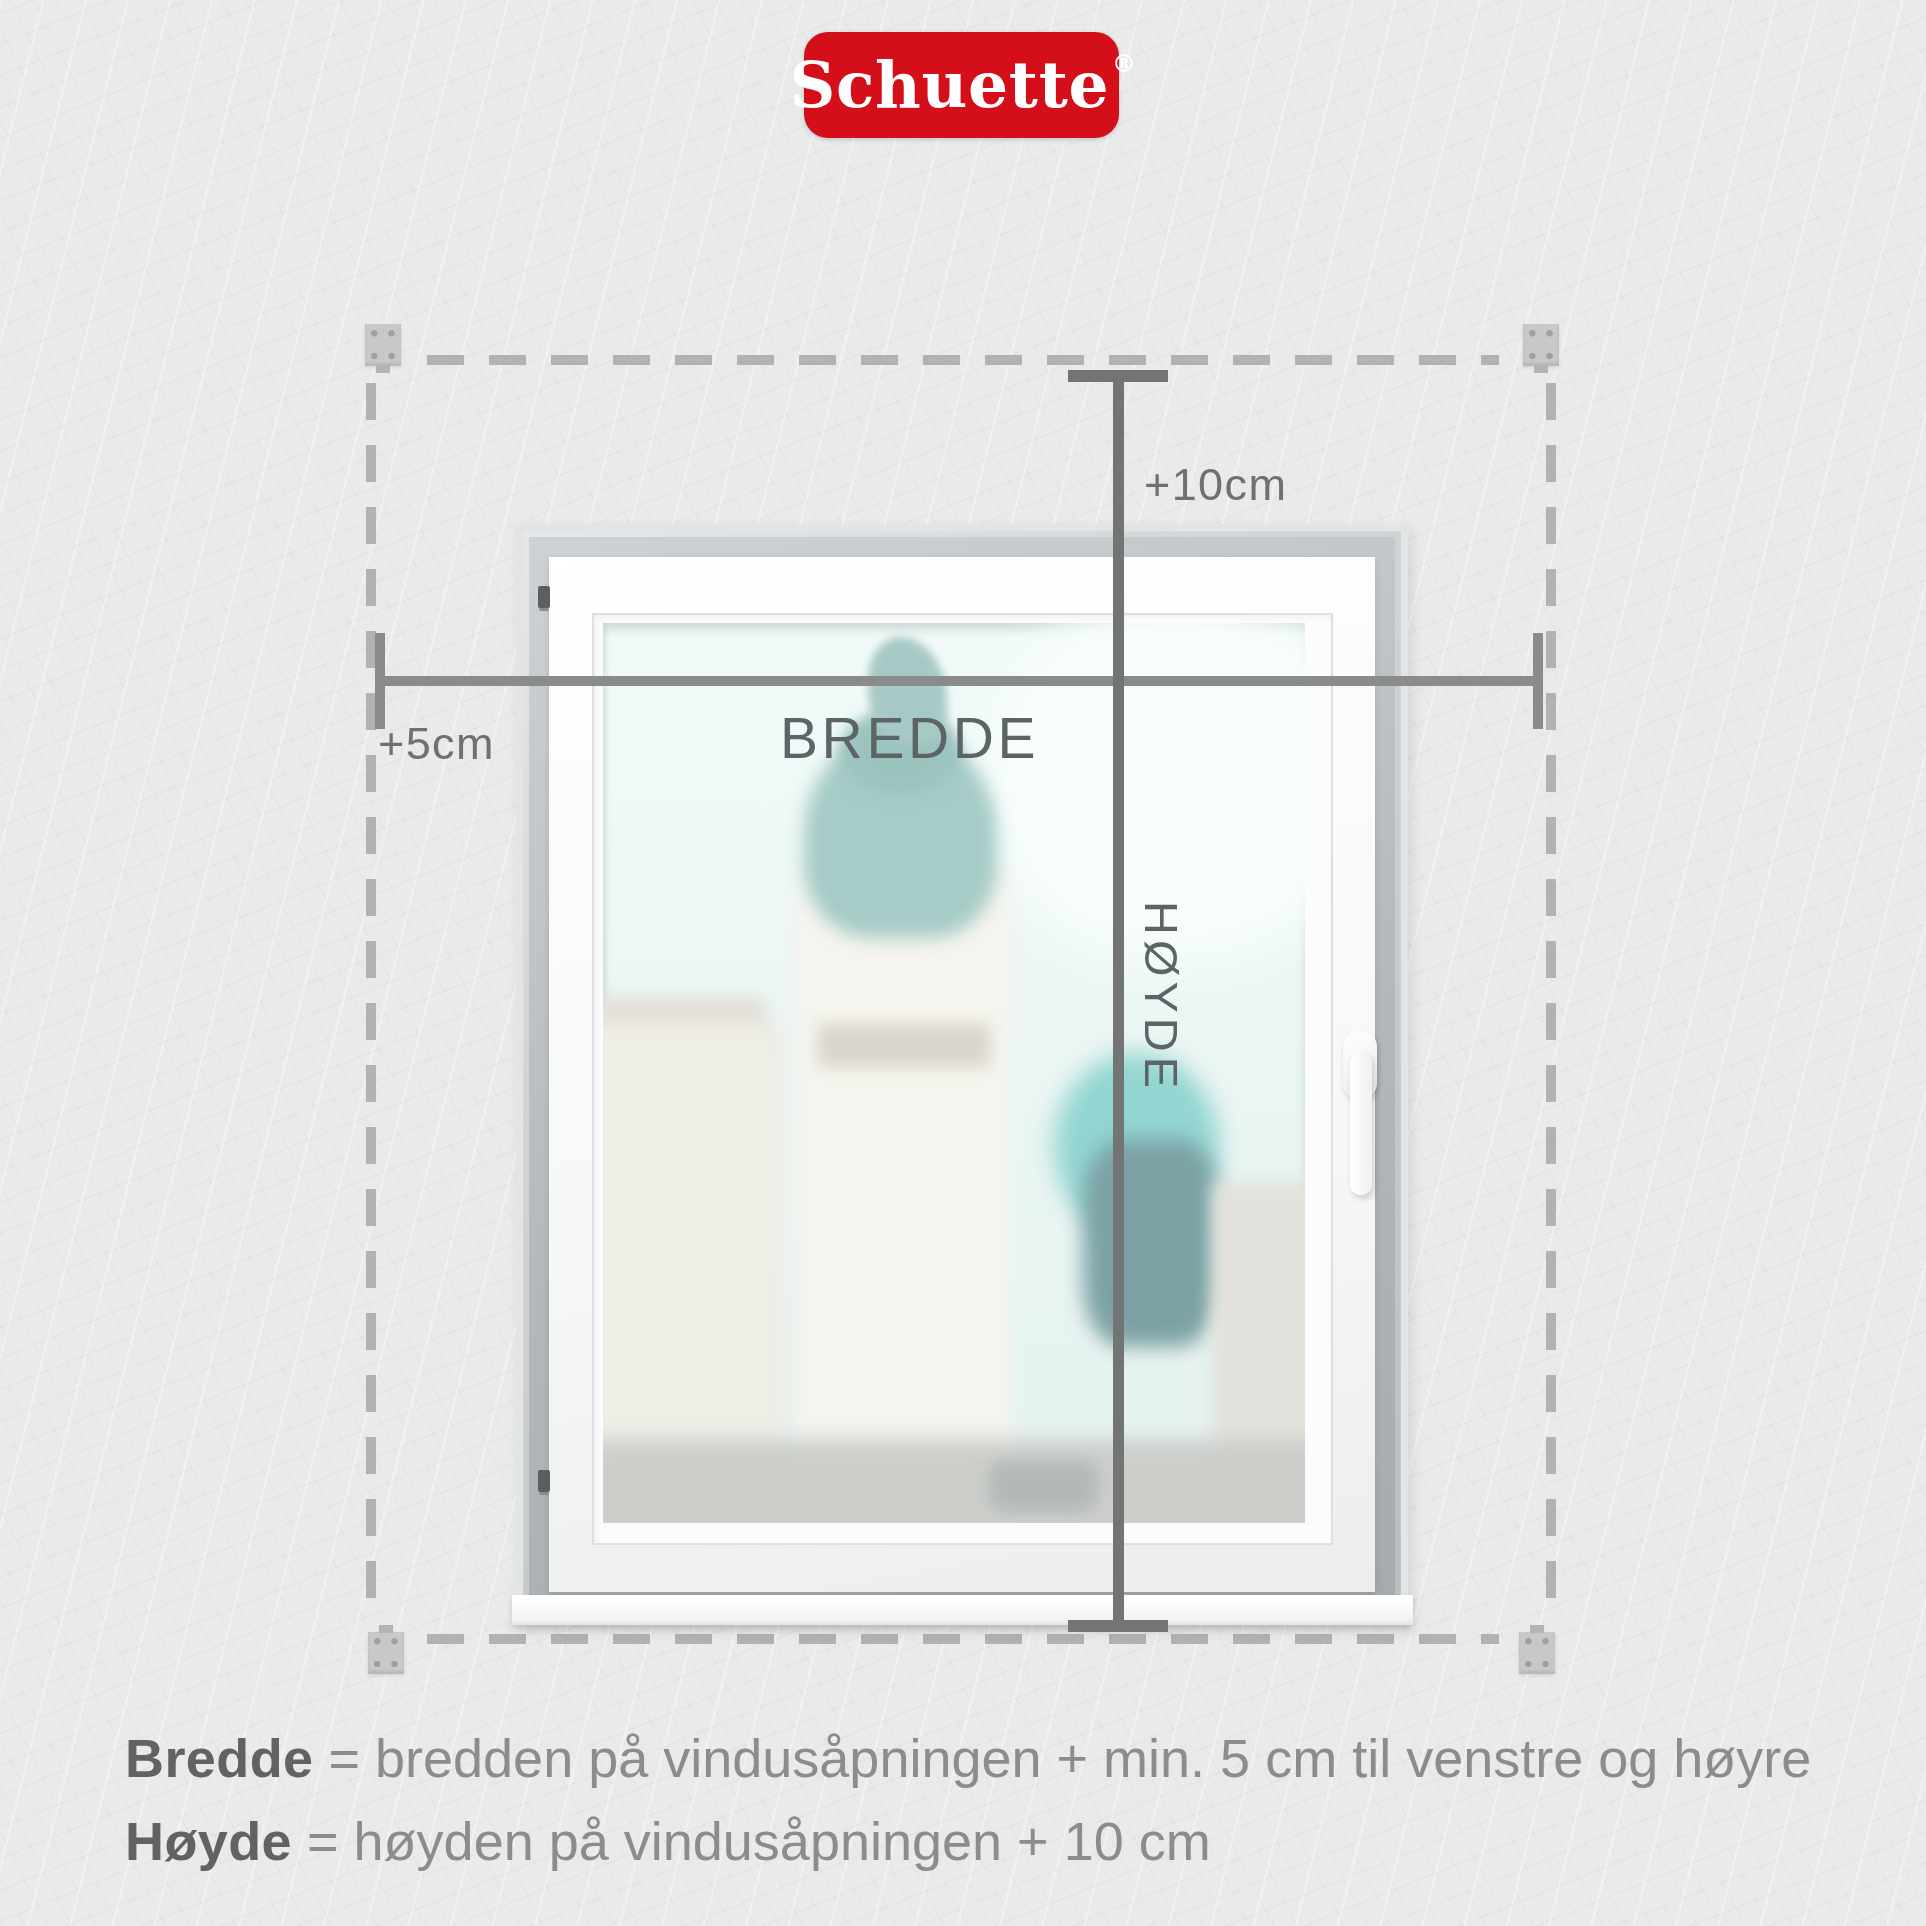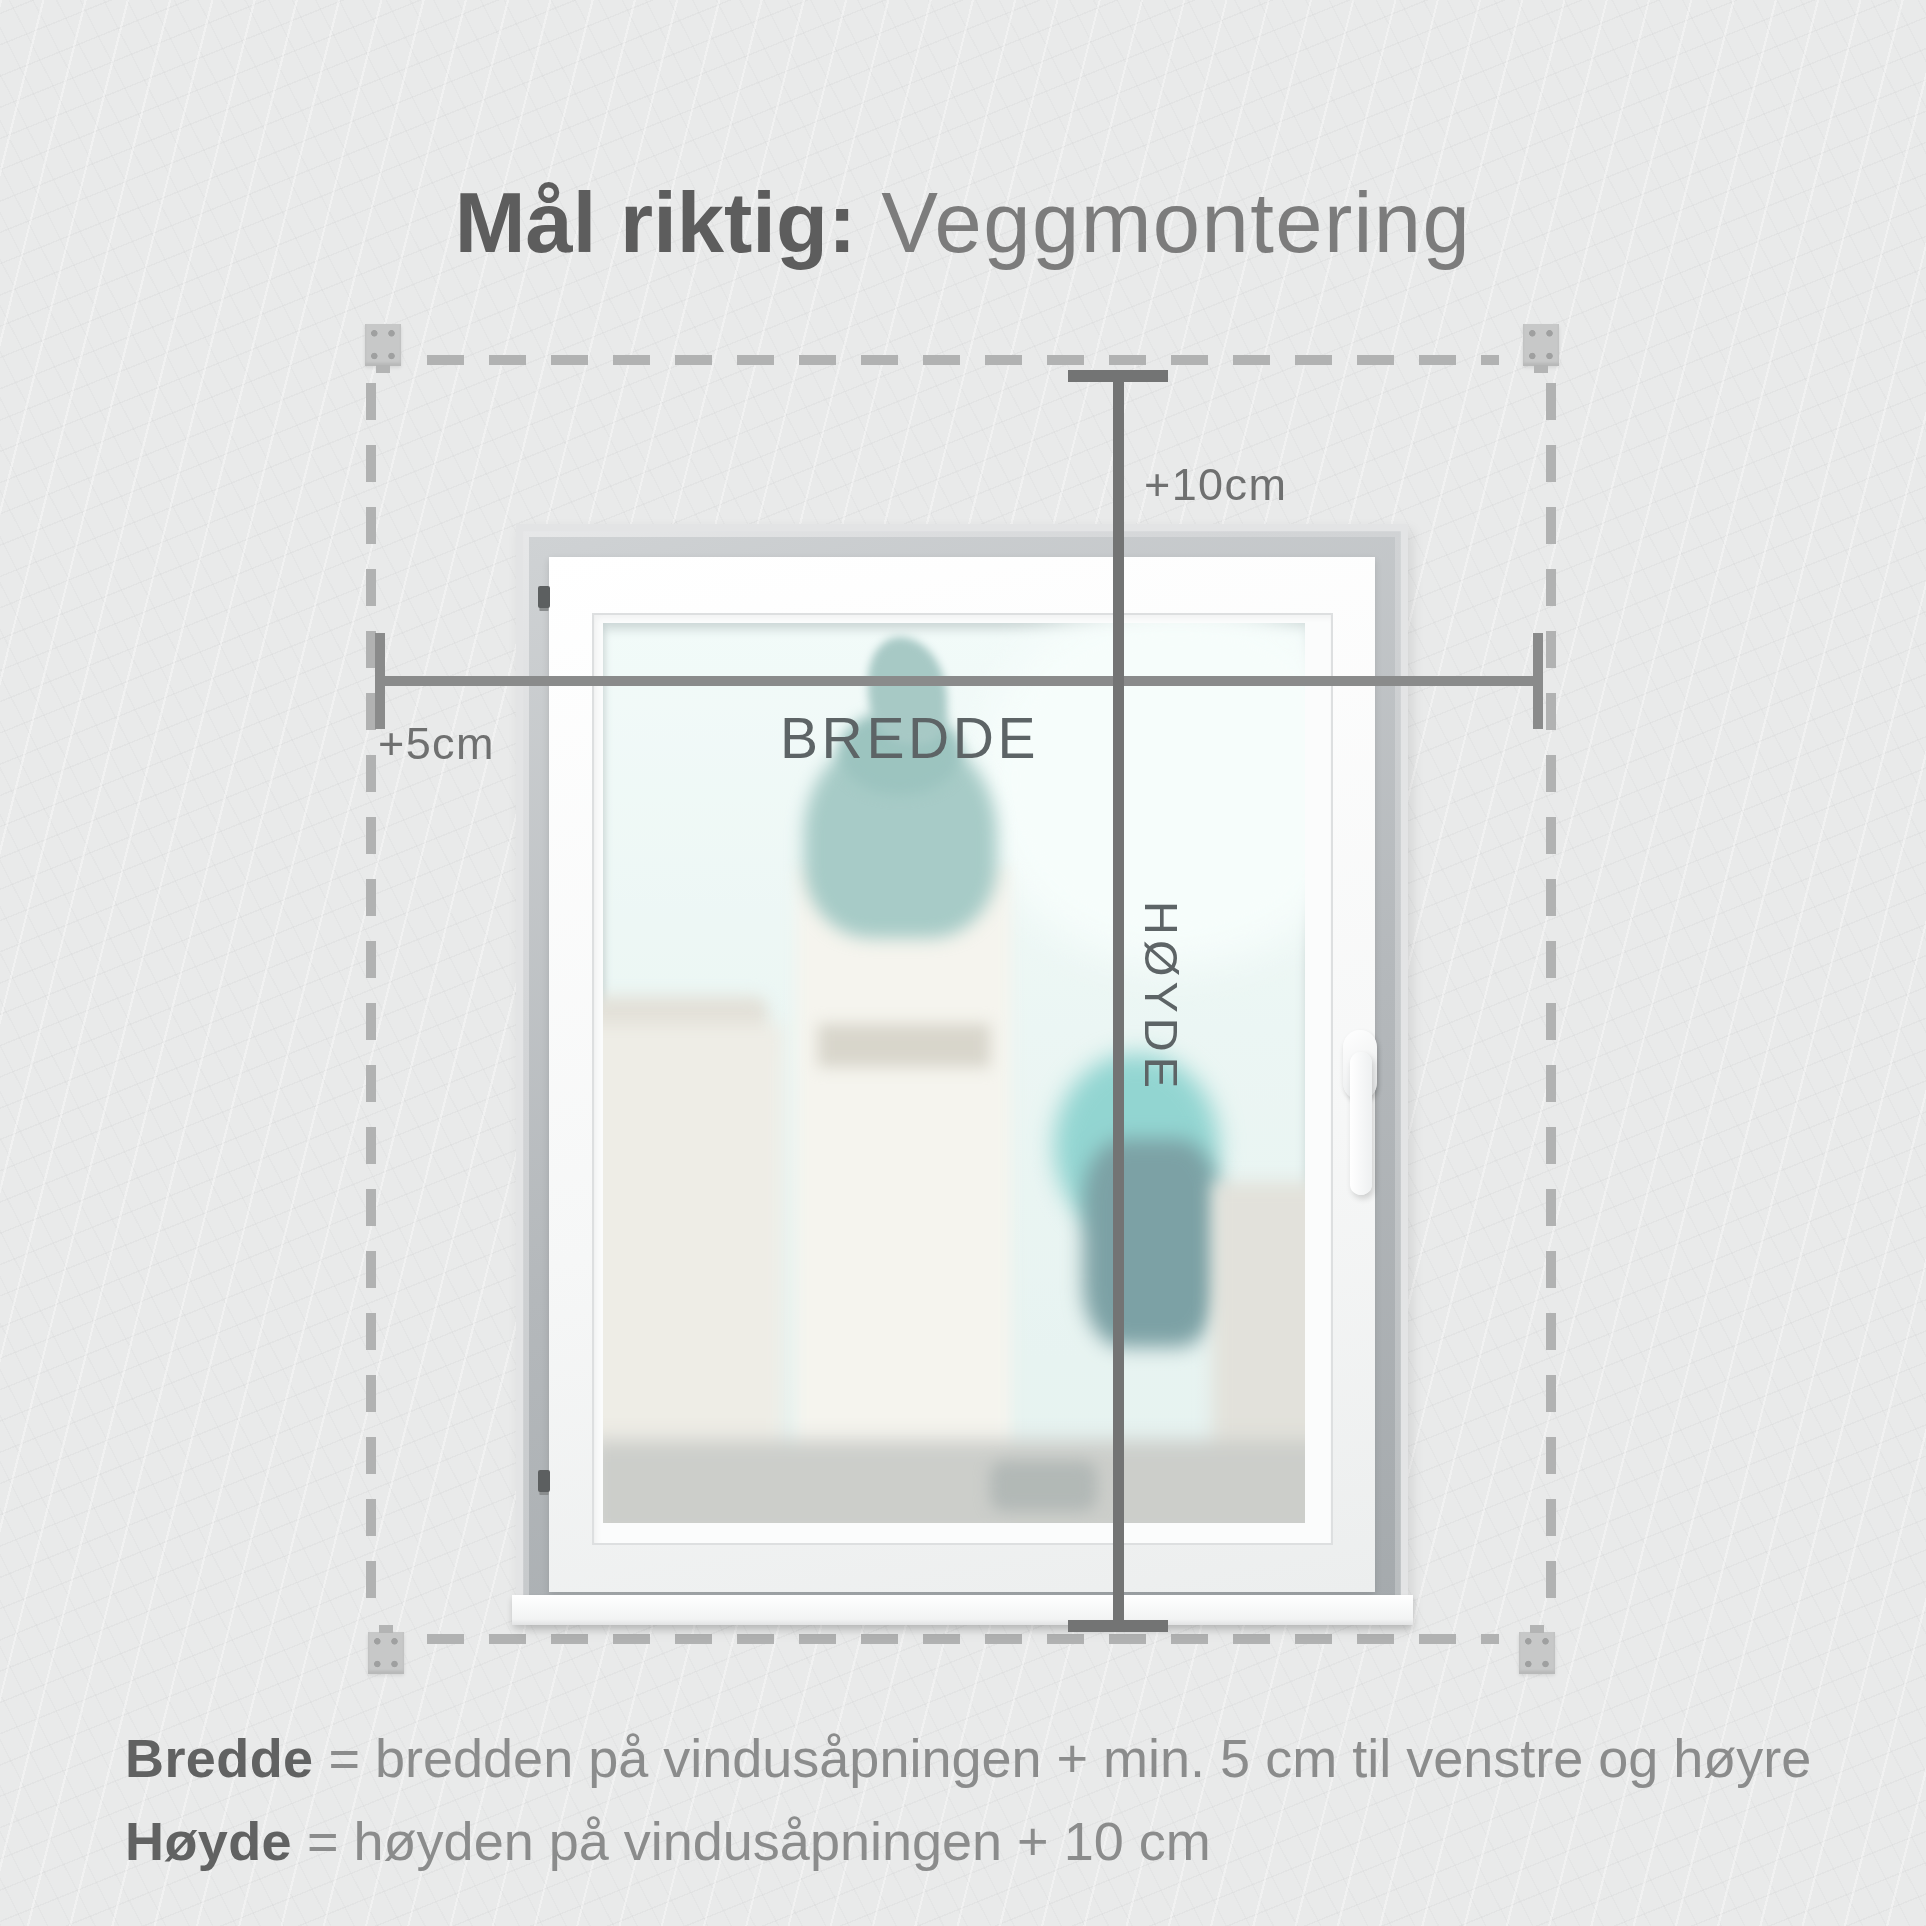--- a/index.html
+++ b/index.html
@@ -139,24 +139,25 @@
   
   .legend{position:absolute;left:125px;top:1717px;font-size:54px;line-height:83px;color:#8b8c8c;white-space:nowrap;}
   .legend .term{font-weight:bold;color:#616262;letter-spacing:0.4px;}
   .legend .def{font-weight:normal;color:#8b8c8c;}
 </style>
 </head>
 <body>
 
 <div id="canvas">
 
-
-  <div class="title">
-    <span class="t-bold">Mål riktig:</span><span class="t-light"> Veggmontering</span>
-  </div>
+  <div class="logo">
+    <span class="logo-text">Schuette</span>
+      <span class="logo-reg">®</span>
+  </div>
+
 
   <div class="dash-h" id="dash-top"></div>
   <div class="dash-h" id="dash-bottom"></div>
   <div class="dash-v" id="dash-left"></div>
   <div class="dash-v" id="dash-right"></div>
 
   <div class="bracket hook-down" id="bracket-tl"></div>
   <div class="bracket hook-down" id="bracket-tr"></div>
   <div class="bracket hook-up" id="bracket-bl"></div>
   <div class="bracket hook-up" id="bracket-br"></div>

